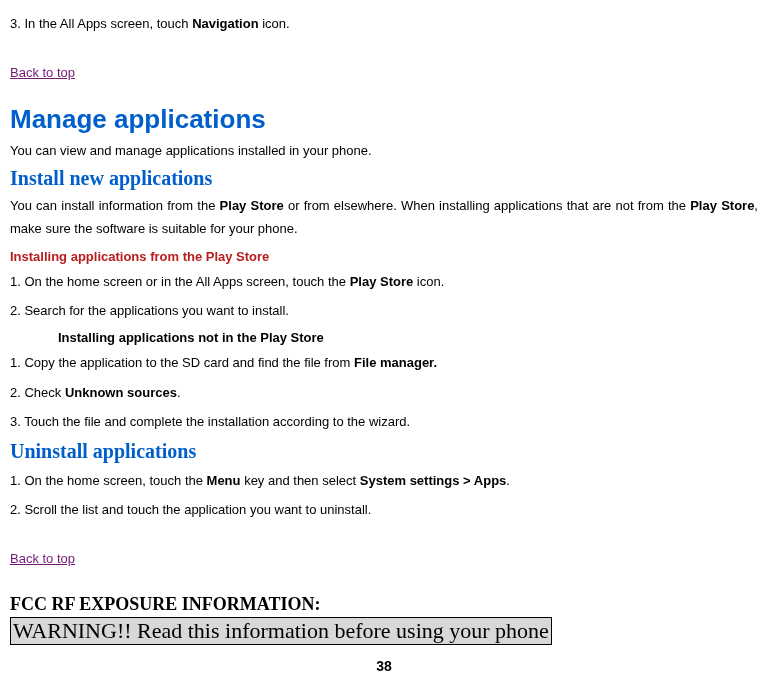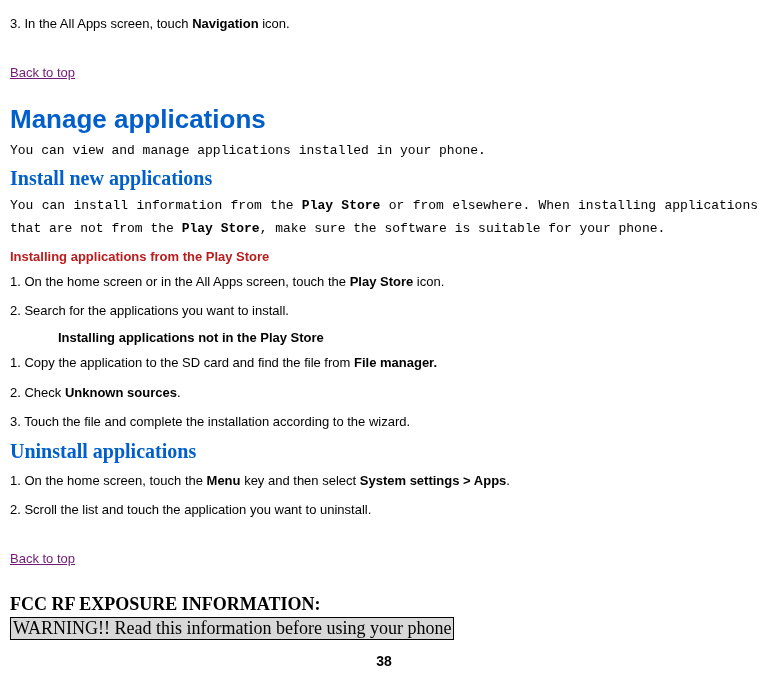--- a/index.html
+++ b/index.html
@@ -11,21 +11,20 @@
   body {
     font-family: Arial, Helvetica, sans-serif;
     font-size: 13px;
     color: #000000;
     padding: 6px 10px 10px 10px;
     box-sizing: border-box;
   }
   .para {
     line-height: 1.8;
     margin: 4px 0;
-    font-family: Liberation Mono, monospace;
   }
   .justify {
     text-align: justify;
   }
   .bold { font-weight: bold; }
   .link {
     color: #701a75;
     text-decoration: underline;
     display: inline-block;
     margin: 24px 0 14px 0;
@@ -61,21 +60,21 @@
     font-family: Liberation Serif, serif;
     font-size: 18px;
     font-weight: bold;
     margin: 14px 0 2px 0;
   }
   .warning-box {
     display: inline-block;
     border: 1px solid #000;
     background: #d8d8d8;
     font-family: "Book Antiqua", Palatino, serif;
-    font-size: 18px;
+    font-size: 22px;
     padding: 0px 2px;
     margin: 0 0 6px 0;
   }
   .pagenum {
     text-align: center;
     font-weight: bold;
     font-size: 14px;
     margin-top: 7px;
   }
   .step-row { margin: 6px 0; line-height: 1.8; }

